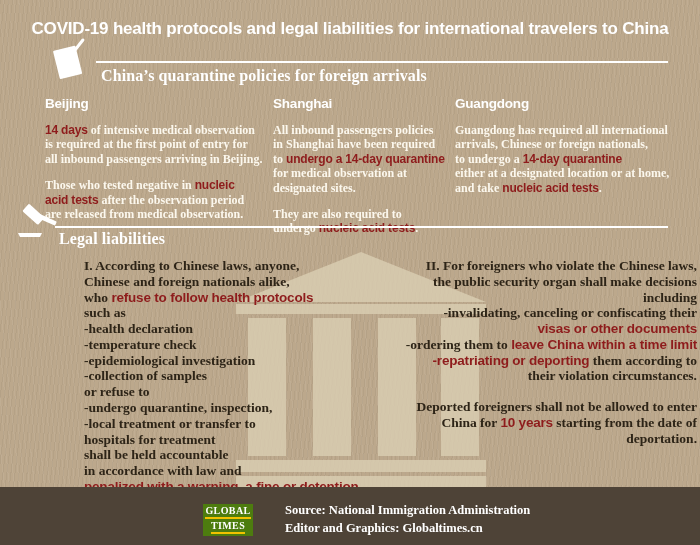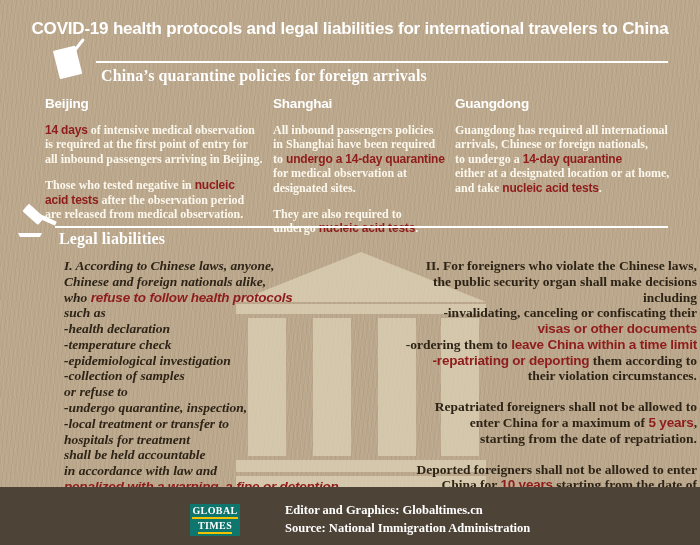--- a/index.html
+++ b/index.html
@@ -43,33 +43,33 @@
   }
   .city p {
     margin:8px 0 12px 0; font-size:12px; font-weight:bold;
     line-height:1.2; white-space:pre-line;
   }
   .em {
     font-family:"Liberation Sans", sans-serif; font-weight:bold;
     color:#8e1c1c; letter-spacing:-0.2px;
   }
   .legal-col { position:absolute; top:258px; }
-  .legal-left { left:64px; width:292px;font-style:italic; }
+  .legal-left { left:84px; width:292px; }
   .legal-right { left:355px; width:342px;text-align:right; }
   .legal-col p {
     margin:0 0 15px 0; font-size:13.5px; font-weight:bold; color:#2d2417;
     line-height:1.17; white-space:pre-line;
   }
   .footer {
     position:absolute; left:0; top:487px; width:700px; height:58px;
     background:#4e4337;
   }
   .logo {
-    position:absolute; left:190px; top:17px; width:50px; height:32px;
-    background:#0f766e; display:flex; flex-direction:column;
+    position:absolute; left:203px; top:17px; width:50px; height:32px;
+    background:#4d7c0f; display:flex; flex-direction:column;
     align-items:center; justify-content:center; gap:2px;
   }
   .logo span {
     color:#ffffff; font-family:"Liberation Serif", serif; font-weight:bold;
     font-size:10px; line-height:1; letter-spacing:0.4px;
     border-bottom:2px solid #f2c200; padding-bottom:1px;
   }
   .credits {
     position:absolute; left:285px; top:15px; color:#ffffff;
     font-weight:bold; font-size:12.5px; line-height:1.4;
@@ -161,32 +161,29 @@
   </div>
   <div class="legal-col legal-right">
     <p><span>II. For foreigners who violate the Chinese laws,
 the public security organ shall make decisions
 including
 -invalidating, canceling or confiscating their
 </span><span class="em">visas or other documents</span><span>
 -ordering them to </span><span class="em">leave China within a time limit</span><span>
 </span><span class="em">-repatriating or deporting</span><span> them according to
 their violation circumstances.</span></p>
-    <p><span>Repatriated foreigners shall not be allowed to
-enter China for a maximum of </span><span class="em">5 years</span><span>,
-starting from the date of repatriation.</span></p>
     <p><span>Deported foreigners shall not be allowed to enter
 China for </span><span class="em">10 years</span><span> starting from the date of
 deportation.</span></p>
   </div>
 
   <div class="footer">
     <div class="logo">
       <span>GLOBAL</span>
       <span>TIMES</span>
     </div>
     <div class="credits">
+      <div>Source: National Immigration Administration</div>
       <div>Editor and Graphics: Globaltimes.cn</div>
-      <div>Source: National Immigration Administration</div>
     </div>
   </div>
 
 </div>
 
 </body></html>

